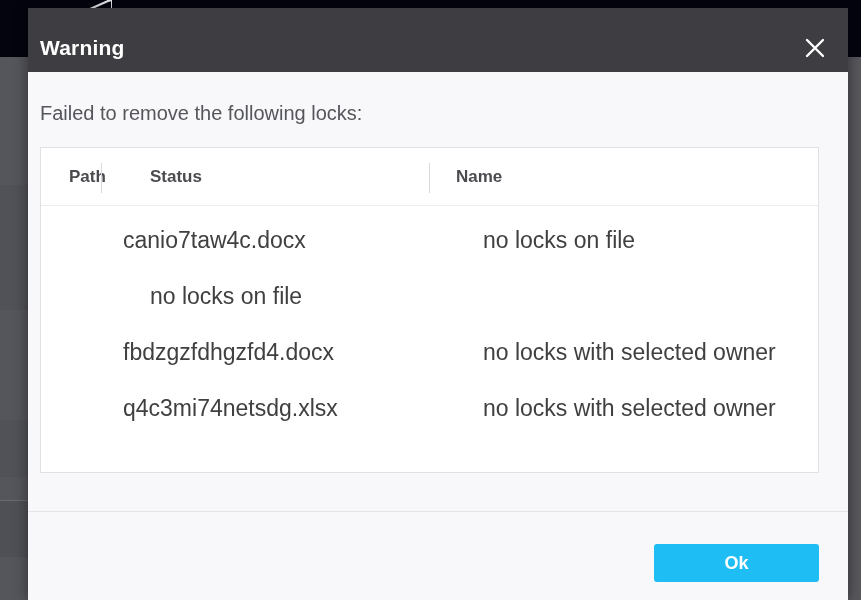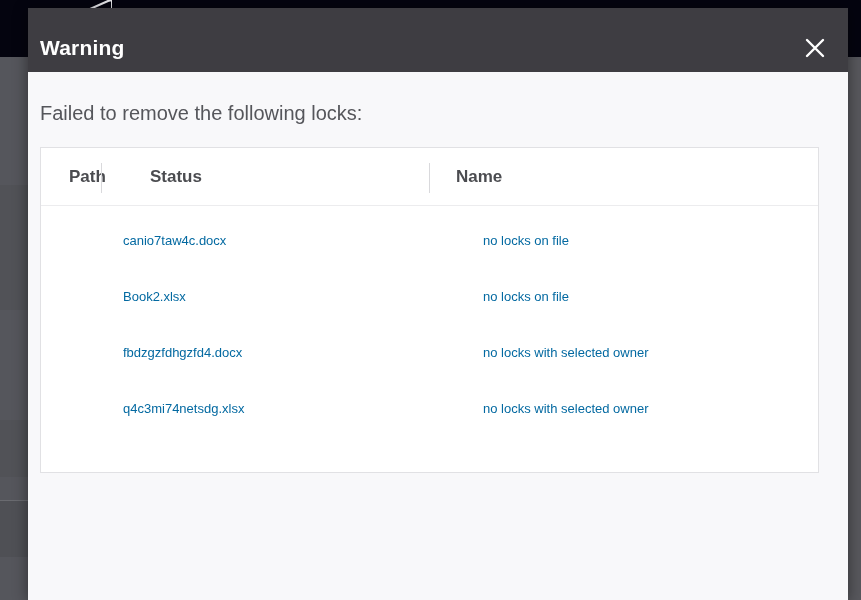--- a/index.html
+++ b/index.html
@@ -38,21 +38,21 @@
            display: grid; grid-template-columns: 82px 333px 1fr; align-items: center; }
   .th { font-size: 17px; font-weight: bold; color: #4b4c50; }
   .th-path { padding-left: 28px; }
   .th-status { padding-left: 27px; }
   .col-sep { position: absolute; top: 15px; width: 1px; height: 30px; background: #d9d9dc; }
   .sep-1 { left: 60px; }
   .sep-2 { left: 388px; }
 
   .tbody { padding-top: 6px; }
   .trow { display: grid; grid-template-columns: 82px 333px 1fr; height: 56px; align-items: center; }
-  .td { font-size: 13px; color: #0369a1; }
+  .td { font-size: 23px; color: #404040; }
   .td-path { padding-left: 28px; }
   .td-status { padding-left: 27px; }
 
   .modal-footer { flex: 1 1 auto; border-top: 1px solid #e4e4e6; padding: 32px 29px 0 12px;
                   display: flex; justify-content: flex-end; align-items: flex-start; }
   .ok-btn { width: 165px; height: 38px; background: #1ebef5; color: #ffffff; border: none;
             border-radius: 3px; font-size: 18px; font-weight: bold; cursor: pointer;
             font-family: "Liberation Sans", "DejaVu Sans", sans-serif; }
 </style>
 </head>
@@ -99,32 +99,34 @@
         </div>
 
         <div class="tbody">
           <div class="trow">
             <div class="td td-path"></div>
             <div class="td td-name">canio7taw4c.docx</div>
             <div class="td td-status">no locks on file</div>
           </div>
           <div class="trow">
             <div class="td td-path"></div>
-            <div class="td td-name">Book2.xlsx</div>
             <div class="td td-status">no locks on file</div>
           </div>
           <div class="trow">
             <div class="td td-path"></div>
             <div class="td td-name">fbdzgzfdhgzfd4.docx</div>
             <div class="td td-status">no locks with selected owner</div>
           </div>
           <div class="trow">
             <div class="td td-path"></div>
             <div class="td td-name">q4c3mi74netsdg.xlsx</div>
             <div class="td td-status">no locks with selected owner</div>
           </div>
         </div>
       </div>
     </div>
 
+    <div class="modal-footer">
+      <button class="ok-btn">Ok</button>
+    </div>
 
   </div>
 </div>
 
 </body></html>

